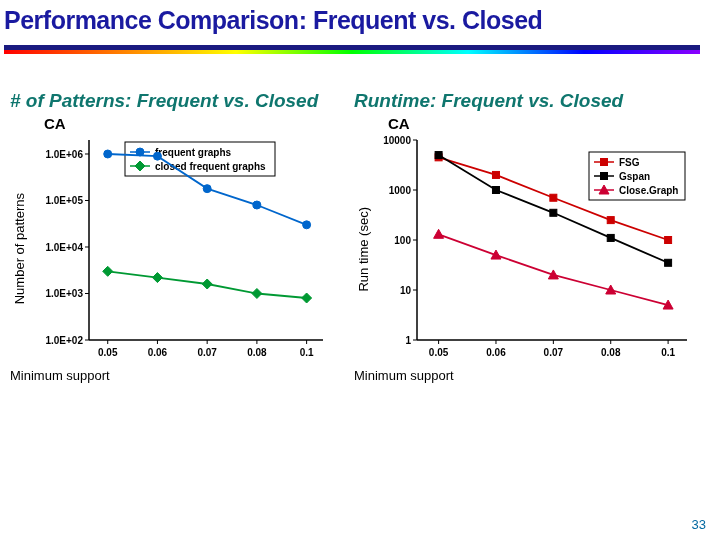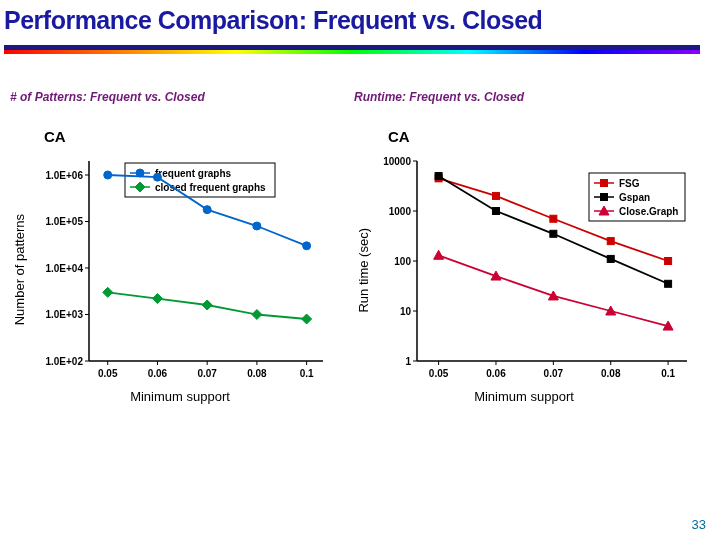--- a/index.html
+++ b/index.html
@@ -3,27 +3,27 @@
 <meta charset="utf-8">
 <style>
   * { margin: 0; padding: 0; box-sizing: border-box; }
   body { width: 720px; height: 540px; font-family: Verdana, Arial, sans-serif; background: #fff; position: relative; }
   .slide { padding: 6px 20px 4px 4px; }
   .title { font-size: 25px; font-weight: bold; color: #1a1aa0; letter-spacing: -0.5px; }
   .hr { height: 5px; background: #1a1a80; margin-top: 10px; }
   .spectrum { height: 4px; background: linear-gradient(90deg,#ff0000,#ff7f00,#ffff00,#00ff00,#00ffff,#0000ff,#8b00ff); }
   .content { display: flex; margin-top: 36px; padding: 0 6px; gap: 4px; }
   .col { flex: 1; }
-  .section-title { font-size: 12px; font-weight: bold; font-style: italic; color: #701a75; margin-bottom: 24px; }
-  .dataset { font-size: 15px; font-weight: bold; color: #000; margin-left: 34px; margin-bottom: 10px; }
+  .section-title { font-size: 19px; font-weight: bold; font-style: italic; color: #0f766e; margin-bottom: 3px; }
+  .dataset { font-size: 15px; font-weight: bold; color: #000; margin-left: 34px; margin-bottom: 2px; }
   .chart-row { display: flex; align-items: center; }
   .ylabel { writing-mode: vertical-rl; transform: rotate(180deg); font-size: 13px; text-align: center; padding: 0 2px; }
   .chart-box { background: #fff; border: none; }
   svg { display: block; }
-  .xlabel { font-size: 13px; text-align: center; margin-top: 4px; }
+  .xlabel { font-size: 13px; text-align: left; margin-top: 4px; }
   .footer { position: absolute; bottom: 8px; right: 14px; font-size: 13px; color: #0369a1; }
 </style>
 </head>
 <body>
 
 <div class="slide">
   <div class="title">Performance Comparison: Frequent vs. Closed</div>
   <div class="hr"></div>
   <div class="spectrum"></div>
 

